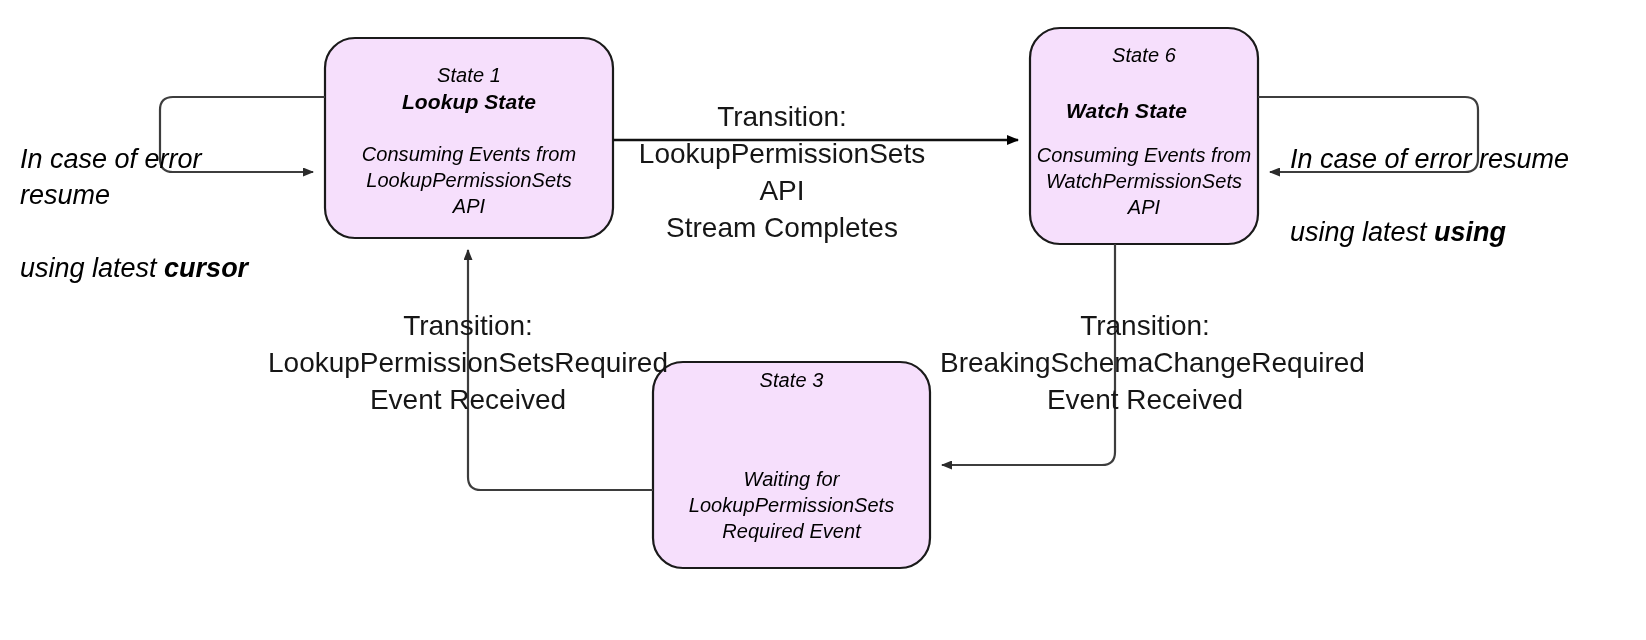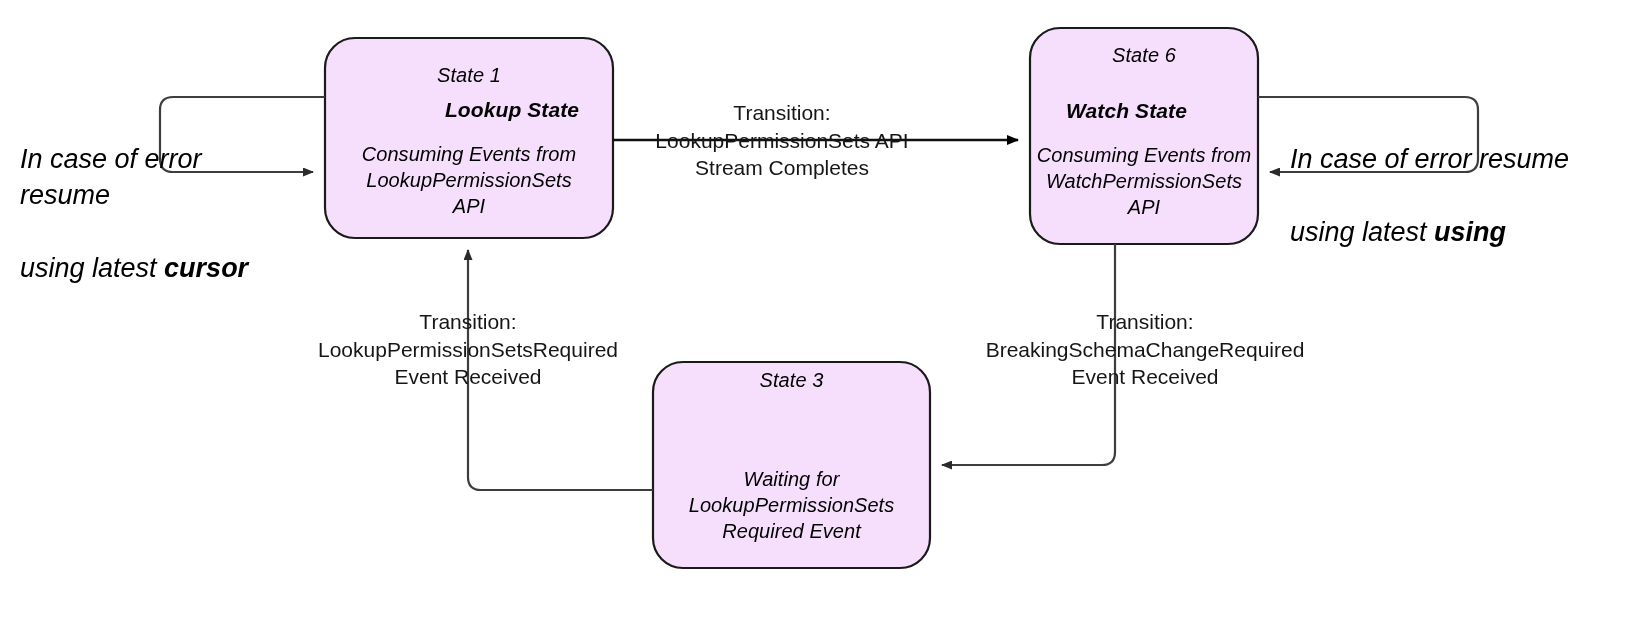--- a/index.html
+++ b/index.html
@@ -62,21 +62,21 @@
     letter-spacing: 0.1px;
   }
   .state-desc {
     font-size: 20px;
     font-style: italic;
     font-weight: 400;
     letter-spacing: 0.05px;
     text-align: center;
   }
   .transition-label {
-    font-size: 21px;
+    font-size: 28px;
     font-style: normal;
     font-weight: 400;
     color: #161616;
     line-height: 1.32;
   }
   .loop-label {
     font-size: 27px;
     font-style: italic;
     font-weight: 400;
     line-height: 1.34;
@@ -112,21 +112,21 @@
     <path class="edge-line" d="M 1115 244 L 1115 452 Q 1115 465 1102 465 L 942 465" marker-end="url(#arrowhead)"></path>
 
     <path class="edge-line" d="M 653 490 L 481 490 Q 468 490 468 477 L 468 250" marker-end="url(#arrowhead)"></path>
 
     <path class="edge-line" d="M 325 97 L 173 97 Q 160 97 160 110 L 160 159 Q 160 172 173 172 L 313 172" marker-end="url(#arrowhead)"></path>
 
     <path class="edge-line" d="M 1258 97 L 1465 97 Q 1478 97 1478 110 L 1478 159 Q 1478 172 1465 172 L 1270 172" marker-end="url(#arrowhead)"></path>
   </svg>
 
   <div class="txt state-id" style="left:325px; top:47px; width:288px;margin-top:15px;">State 1</div>
-  <div class="txt state-title" style="left:325px; top:96px; width:288px;padding-left:43px;">Lookup State</div>
+  <div class="txt state-title" style="left:325px; top:88px; width:288px;">Lookup State</div>
   <div class="txt state-desc" style="left:325px; top:141px; width:288px;">Consuming Events from
 LookupPermissionSets
 API</div>
 
   <div class="txt state-id" style="left:1030px; top:42px; width:228px;">State 6</div>
   <div class="txt state-title" style="left:1030px; top:97px; width:193px;">Watch State</div>
   <div class="txt state-desc" style="left:1008px; top:142px; width:272px;">Consuming Events from
 WatchPermissionSets
 API</div>
 

